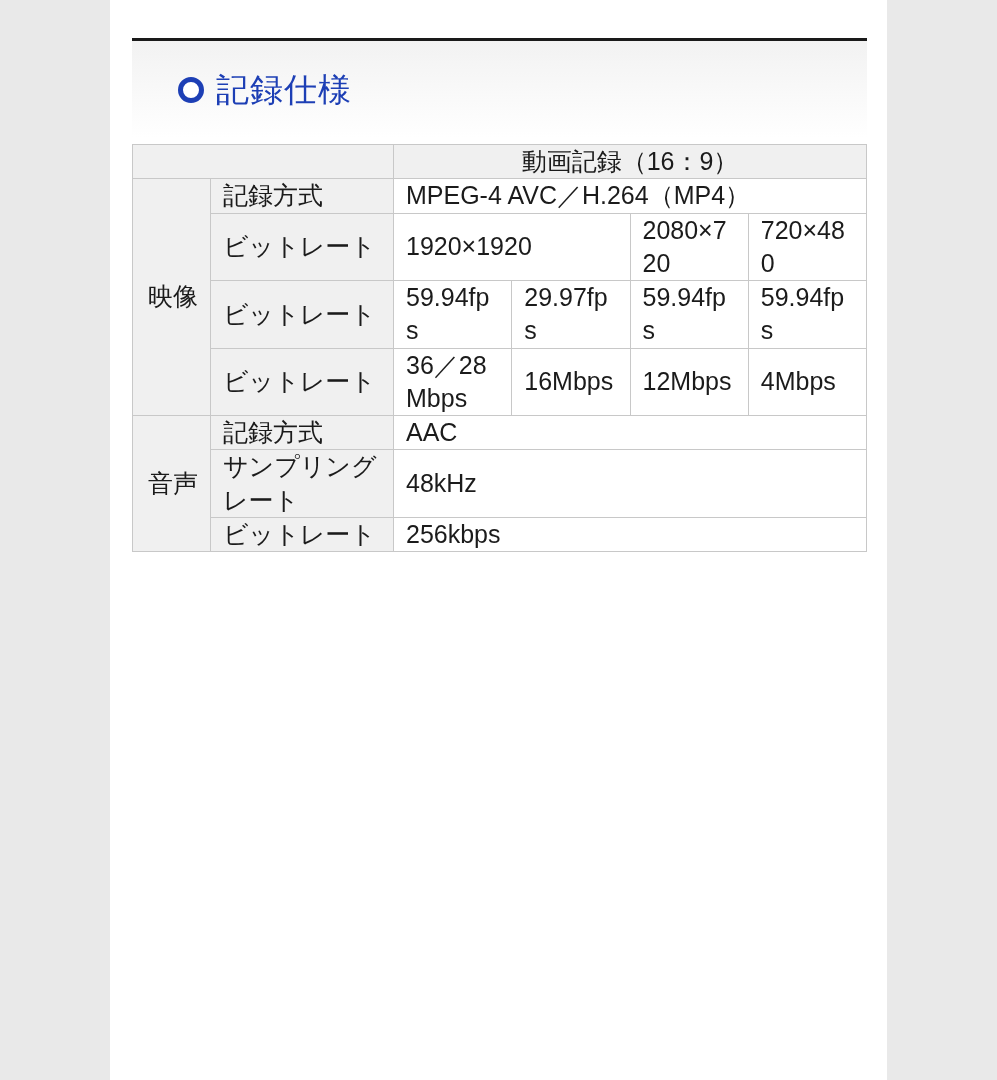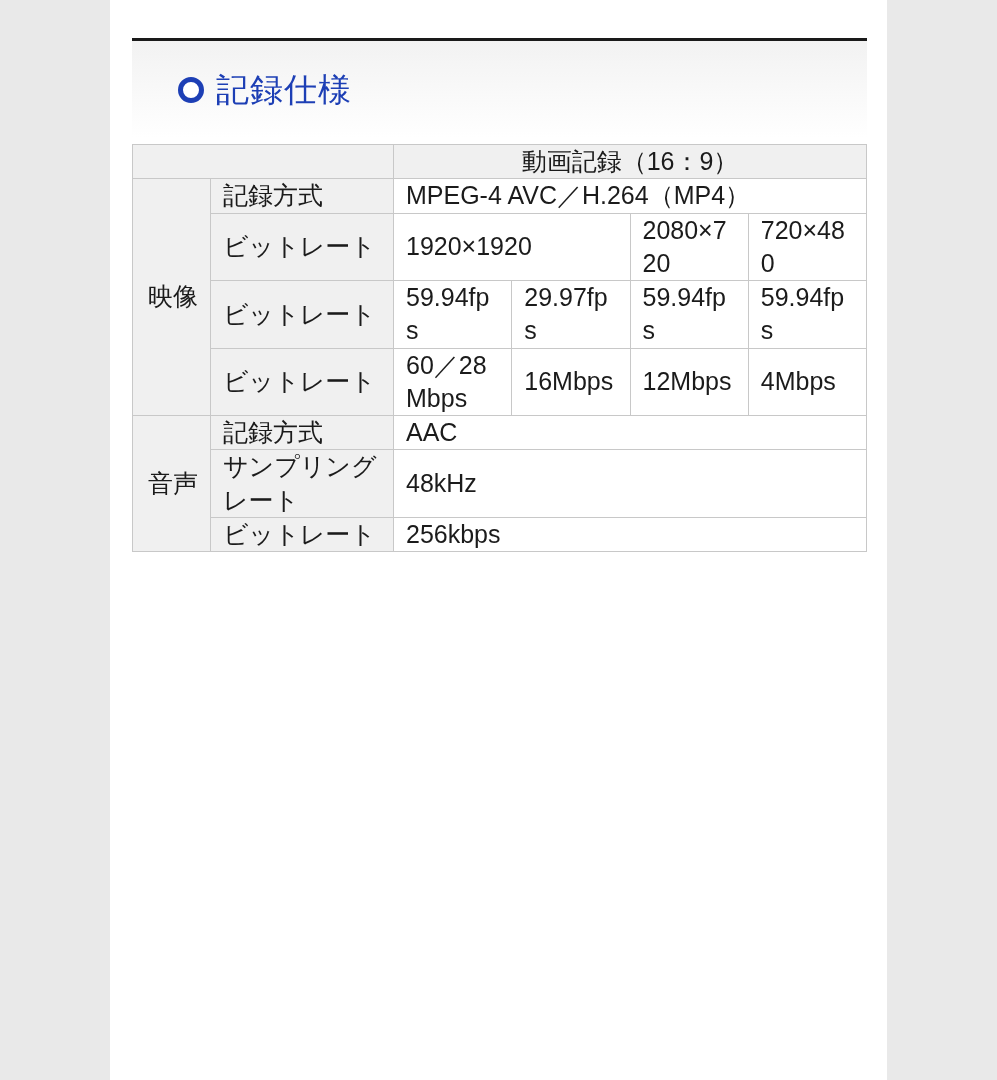--- a/index.html
+++ b/index.html
@@ -133,21 +133,21 @@
         <tr>
           <td class="shade">ビットレート</td>
           <td class="cell-pad">59.94fps</td>
           <td class="cell-pad">29.97fps</td>
           <td class="cell-pad">59.94fps</td>
           <td class="cell-pad">59.94fps</td>
         </tr>
 
         <tr>
           <td class="shade">ビットレート</td>
-          <td class="cell-pad">60／28Mbps</td>
+          <td class="cell-pad">36／28Mbps</td>
           <td class="cell-pad">16Mbps</td>
           <td class="cell-pad">12Mbps</td>
           <td class="cell-pad">4Mbps</td>
         </tr>
 
         <tr>
           <td class="shade vert-label" rowspan="3">
             <span class="vert-inner">音声</span>
           </td>
           <td class="shade">記録方式</td>

